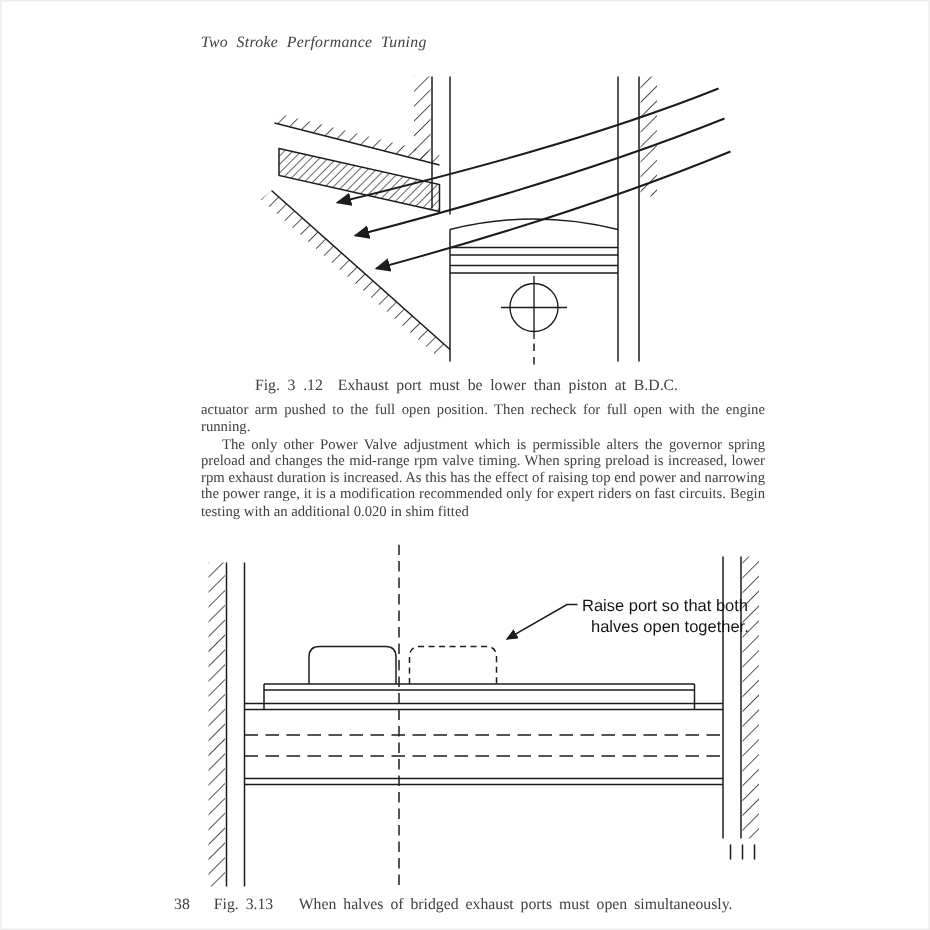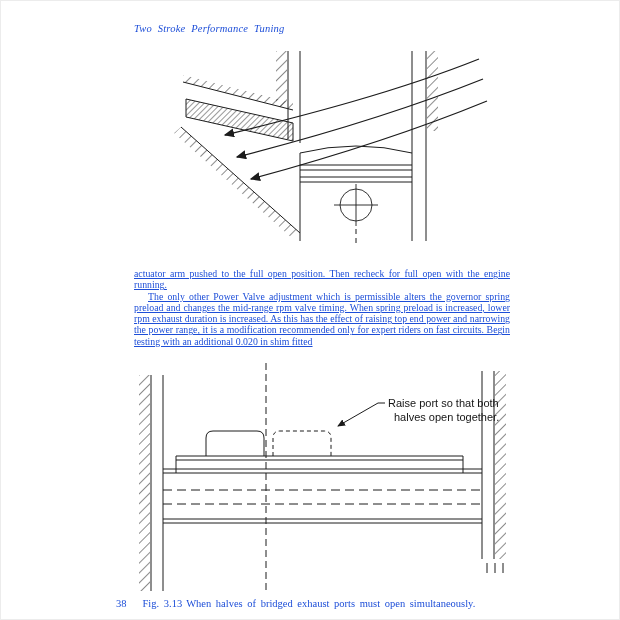--- a/index.html
+++ b/index.html
@@ -1,40 +1,40 @@
 <!DOCTYPE html>
 <html><head>
 <meta charset="utf-8">
 <style>
   html,body{margin:0;padding:0;background:#ffffff;}
   .page{
     position:relative;width:620px;height:620px;background:#ffffff;overflow:hidden;
-    font-family:"Liberation Serif", serif;color:#1d4ed8;box-sizing:border-box;
+    font-family:"Liberation Serif", serif;color:#404040;box-sizing:border-box;
     border:1px solid #ececec;
   }
   .running-header{
     position:absolute;left:133px;top:22px;font-size:10.5px;font-style:italic;
     letter-spacing:.2px;word-spacing:3px;
   }
   .fig1{position:absolute;left:140px;top:46px;}
   .caption-1{
     position:absolute;left:0;top:251px;width:620px;text-align:center;
     font-size:10.5px;word-spacing:2.5px;
   }
   .caption-1 .cap-label{margin-right:10px;}
   .body-text{
     position:absolute;left:133px;top:267px;width:376px;
-    font-size:9.8px;line-height:11.3px;text-align:justify;text-decoration:underline;
+    font-size:9.8px;line-height:11.3px;text-align:justify;
   }
   .body-text p{margin:0;}
   .body-text .p2{text-indent:14px;}
   .fig2{position:absolute;left:100px;top:362px;}
   .footer{position:absolute;left:115px;top:597px;font-size:10.5px;word-spacing:2px;}
   .footer .pagenum{margin-right:16px;text-align:center;}
-  .footer .cap-label{margin-right:4px;}
+  .footer .cap-label{margin-right:17px;}
   .ann-text{font-family:"Liberation Sans", sans-serif;font-size:11px;fill:#151515;}
 </style>
 </head>
 <body>
 
 <div class="page">
 
   <div class="running-header">Two Stroke Performance Tuning</div>
 
   <svg class="fig1" width="380" height="202" viewBox="0 0 380 202">
@@ -82,20 +82,23 @@
       </g>
       <g stroke-width="0.9">
         <circle cx="215" cy="158" r="16"></circle>
         <line x1="193" y1="158" x2="237" y2="158"></line>
         <line x1="215" y1="137" x2="215" y2="179"></line>
       </g>
       <line x1="215" y1="182" x2="215" y2="200" stroke-dasharray="5,4"></line>
     </g>
   </svg>
 
+  <div class="caption-1">
+    <span class="cap-label">Fig. 3 .12</span><span>Exhaust port must be lower than piston at B.D.C.</span>
+  </div>
 
   <div class="body-text">
     <p class="p1">actuator arm pushed to the full open position. Then recheck for full open with the engine running.</p>
     <p class="p2">The only other Power Valve adjustment which is permissible alters the governor spring preload and changes the mid-range rpm valve timing. When spring preload is increased, lower rpm exhaust duration is increased. As this has the effect of raising top end power and narrowing the power range, it is a modification recommended only for expert riders on fast circuits. Begin testing with an additional 0.020 in shim fitted</p>
   </div>
 
   <svg class="fig2" width="420" height="234" viewBox="0 0 420 234">
     <defs>
       <pattern id="h3" patternUnits="userSpaceOnUse" width="7" height="7" patternTransform="rotate(45)">
         <line x1="0" y1="0" x2="0" y2="7" stroke="#1c1c1c" stroke-width="1"></line>

